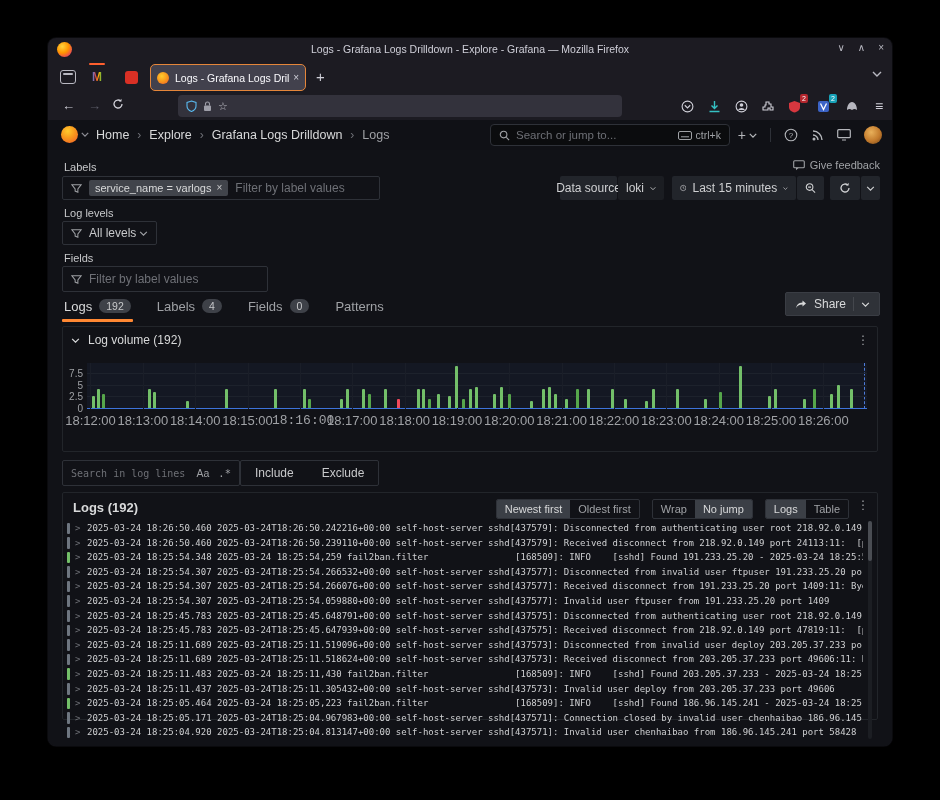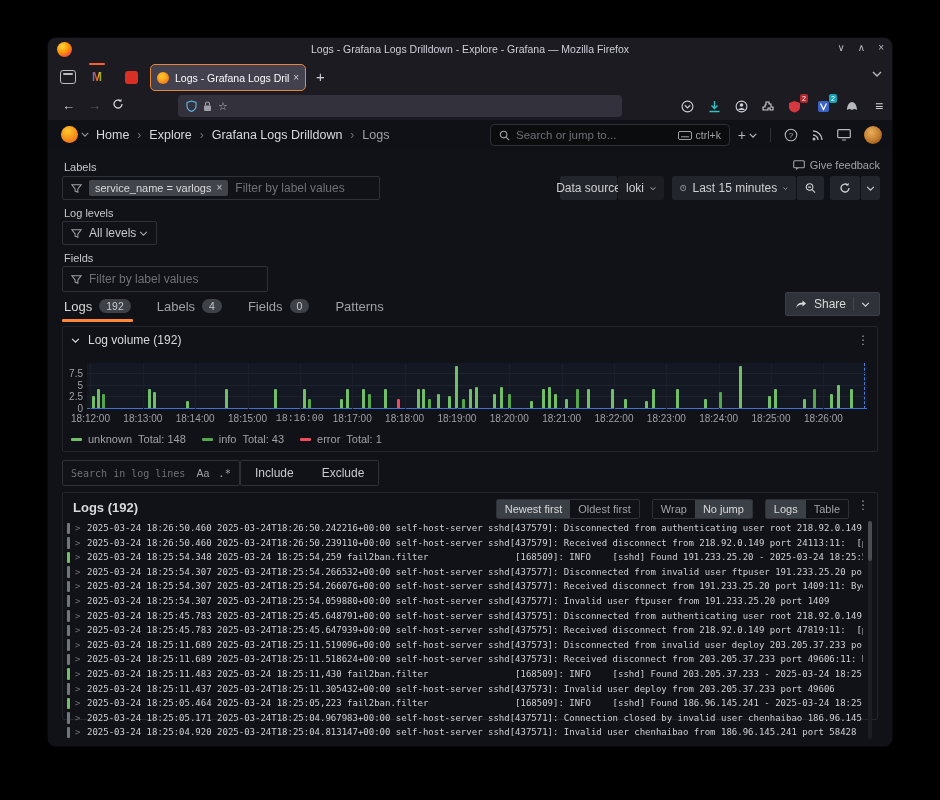--- a/index.html
+++ b/index.html
@@ -85,21 +85,21 @@
   .kebab{position:absolute;right:8px;top:6px;color:#9fa1a5;font-size:12px;}
   #plot{position:absolute;left:24px;top:36px;width:780px;height:46px;background:#141823;overflow:hidden;}
   .hgrid{position:absolute;left:0;right:0;height:1px;background:#1d222c;}
   .vgrid{position:absolute;top:0;bottom:0;width:1px;background:#1a1e28;}
   .baseline{position:absolute;left:0;right:0;bottom:0;height:1.5px;background:#3d73db;}
   .dashline{position:absolute;top:0;bottom:0;width:0;border-left:1px dashed #4d7bd8;}
   .bar{position:absolute;bottom:1px;width:3px;border-radius:1px 1px 0 0;}
   .bar.u{background:#73bf69;}.bar.i{background:#56a64b;}.bar.e{background:#f2495c;}
   .ylab{position:absolute;left:0;width:20px;text-align:right;font-size:10px;color:#9fa1a5;}
   #xlabels{position:absolute;left:24px;top:86px;width:780px;height:12px;}
-  .xlab{position:absolute;width:56px;text-align:center;font-size:10px;color:#9fa1a5;}
+  .xlab{position:absolute;width:56px;text-align:center;font-size:13px;color:#9fa1a5;}
   #legend{position:absolute;left:8px;top:106px;display:flex;gap:16px;align-items:center;font-size:11px;color:#9fa1a5;}
   .leg-item{display:flex;align-items:center;gap:6px;}
   .leg-dash{width:11px;height:3px;border-radius:1px;}
   
   .search-row-input{left:14px;top:310px;width:178px;height:26px;}
   .mono{font-family:"DejaVu Sans Mono",monospace;}
   .search-ph{font-size:10px;color:#6e7076;flex:1;}
   .search-ops{display:flex;gap:9px;font-size:10.5px;color:#9fa1a5;}
   .incl-group{position:absolute;left:192px;top:310px;height:26px;border:1px solid #2e3138;border-radius:2px;
     display:flex;align-items:center;box-sizing:border-box;}
@@ -484,37 +484,20 @@
             <div class="xlab" style="left: 289.59px;">18:18:00</div>
             <div class="xlab" style="left: 341.94px;">18:19:00</div>
             <div class="xlab" style="left: 394.29px;">18:20:00</div>
             <div class="xlab" style="left: 446.64px;">18:21:00</div>
             <div class="xlab" style="left: 498.99px;">18:22:00</div>
             <div class="xlab" style="left: 551.34px;">18:23:00</div>
             <div class="xlab" style="left: 603.69px;">18:24:00</div>
             <div class="xlab" style="left: 656.04px;">18:25:00</div>
             <div class="xlab" style="left: 708.39px;">18:26:00</div>
           </div>
-      <div id="legend">
-            <span class="leg-item">
-              <span class="leg-dash" style="background: rgb(115, 191, 105);"></span>
-              <span>unknown</span>
-              <span>Total: 148</span>
-            </span>
-            <span class="leg-item">
-              <span class="leg-dash" style="background: rgb(86, 166, 75);"></span>
-              <span>info</span>
-              <span>Total: 43</span>
-            </span>
-            <span class="leg-item">
-              <span class="leg-dash" style="background: rgb(242, 73, 92);"></span>
-              <span>error</span>
-              <span>Total: 1</span>
-            </span>
-          </div>
     </div>
 
     <div class="field-box search-row-input">
       <span class="search-ph mono">Search in log lines</span>
       <span class="search-ops">
         <span>Aa</span>
         <span class="mono">.*</span>
       </span>
     </div>
     <div class="incl-group">

